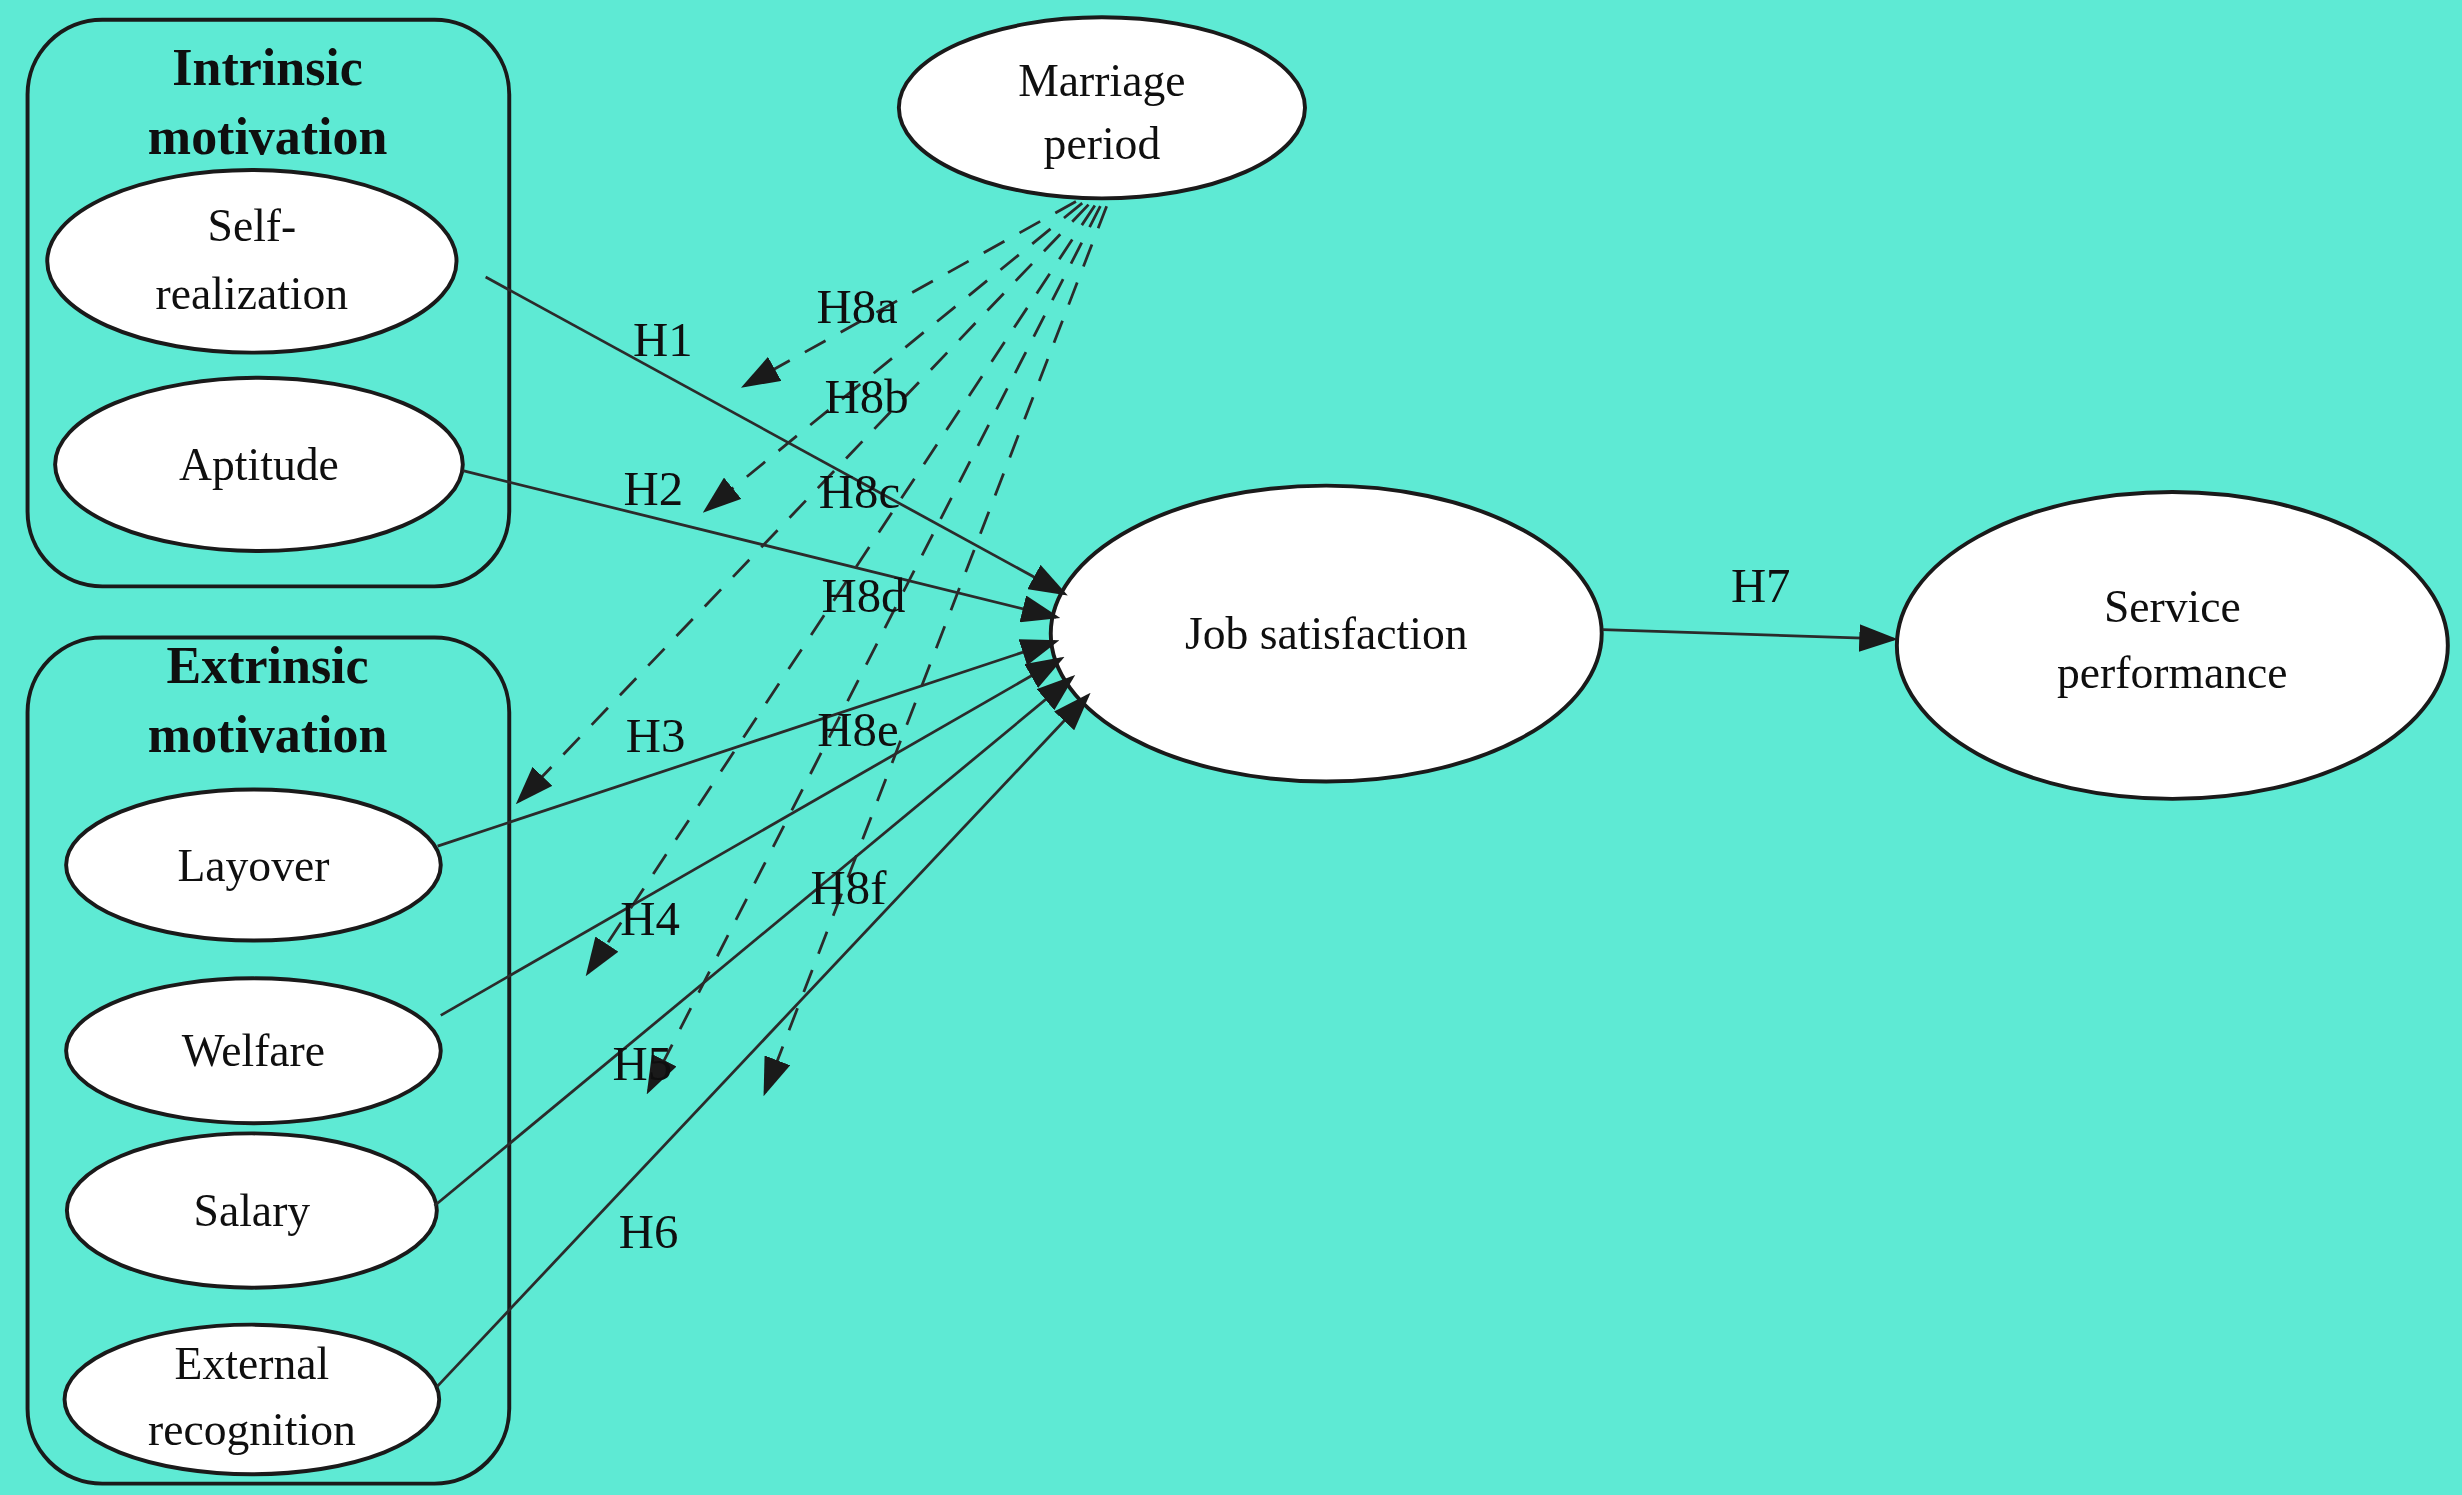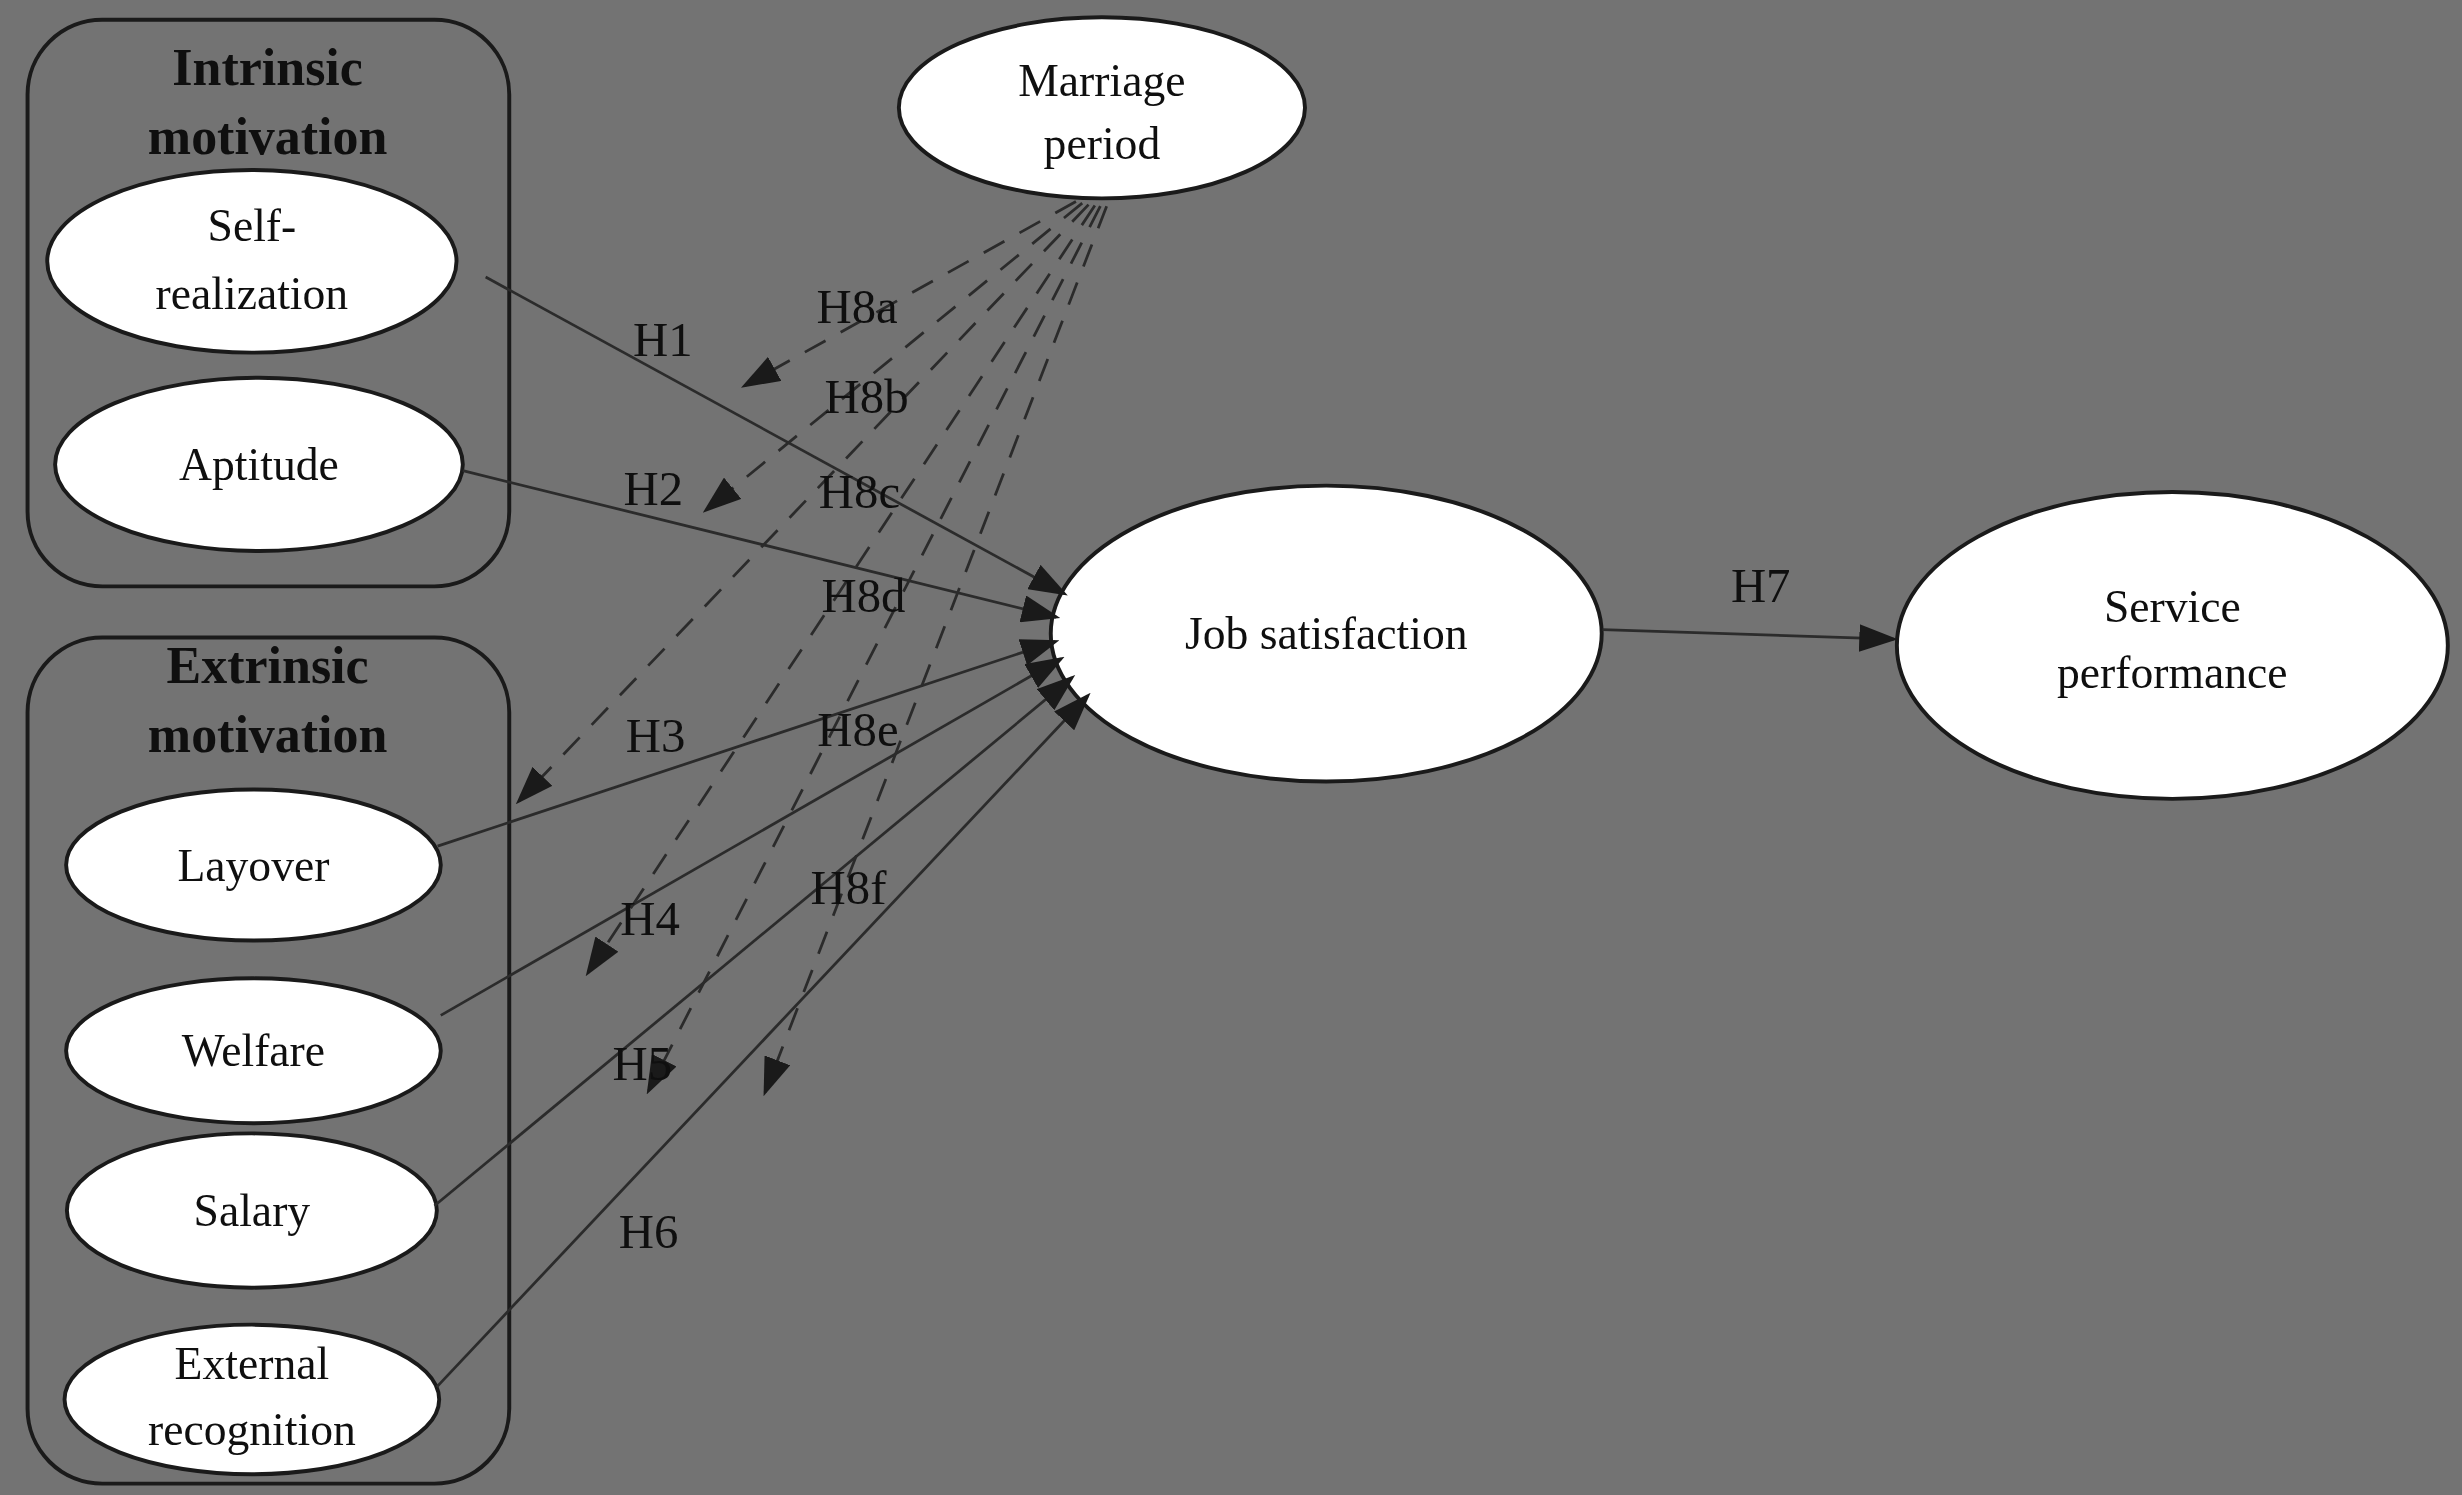--- a/index.html
+++ b/index.html
@@ -3,21 +3,21 @@
 <meta charset="utf-8">
 <style>
   html, body {
     margin: 0;
     padding: 0;
     background: #ffffff;
   }
   .canvas {
     width: 100%;
     aspect-ratio: 3128 / 1900;
-    background: #737373;
+    background: #5eead4;
   }
   svg { display: block; width: 100%; height: 100%; }
 
   .group-box {
     fill: none;
     stroke: #1a1a1a;
     stroke-width: 5;
   }
   .node-ellipse {
     fill: #ffffff;

